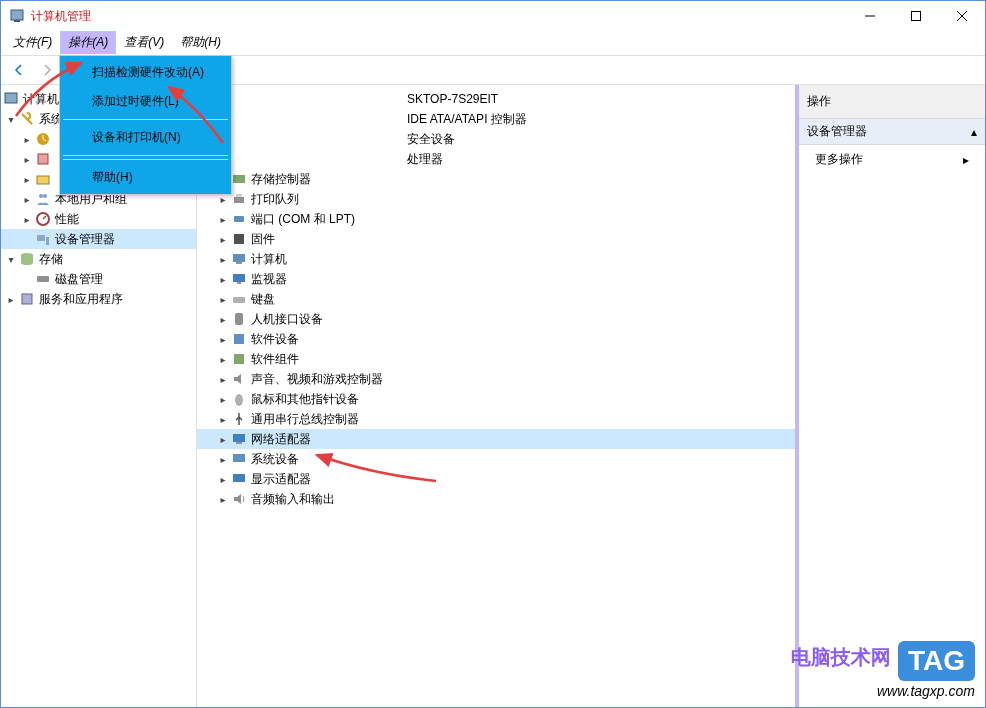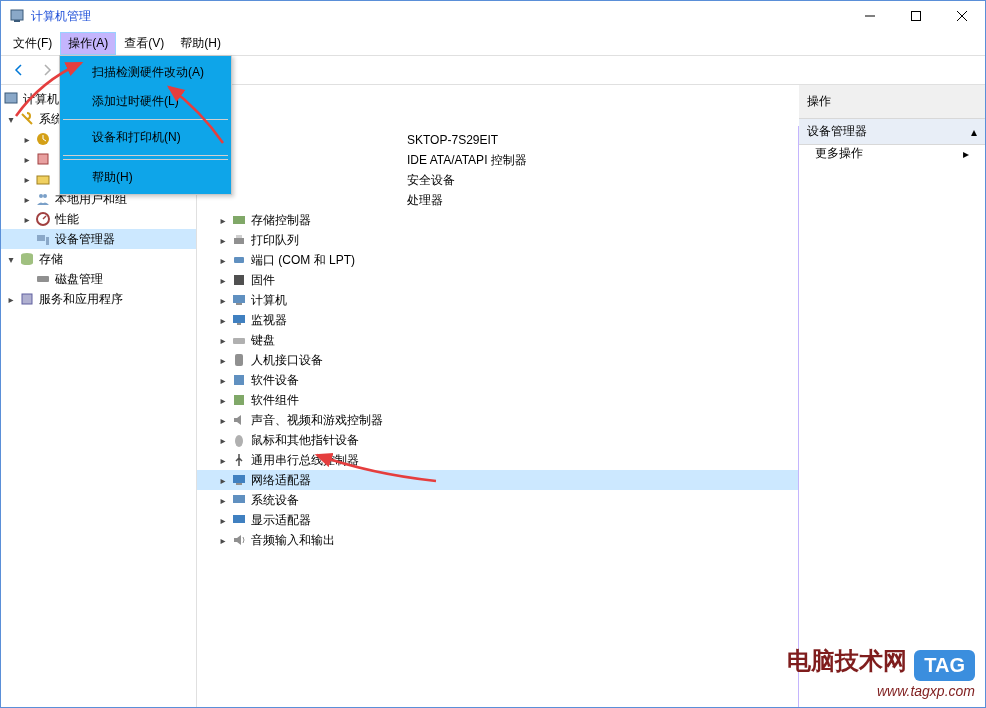--- a/index.html
+++ b/index.html
@@ -1,60 +1,60 @@
 <!DOCTYPE html>
 <html><head>
 <meta charset="utf-8">
 <style>
 * { margin: 0; padding: 0; box-sizing: border-box; font-family: "Segoe UI", "Microsoft YaHei", sans-serif; font-size: 12px; }
 body { width: 986px; height: 708px; background: #fff; border: 1px solid #5a8fd8; position: relative; overflow: hidden; }
 
 .titlebar { height: 30px; display: flex; align-items: center; padding: 0 0 0 8px; background: #fff; }
 .titlebar .icon { width: 16px; height: 16px; margin-right: 6px; }
-.titlebar .title { flex: 1; color: #1d4ed8; }
+.titlebar .title { flex: 1; color: #b91c1c; }
 .titlebar .controls { display: flex; }
 .titlebar .controls div { width: 46px; height: 30px; display: flex; align-items: center; justify-content: center; color: #000; }
 
-.menubar { height: 24px; display: flex; align-items: center; padding: 0 4px; }
+.menubar { height: 24px; display: flex; align-items: flex-start; padding: 0 4px; font-style: italic; }
 .menubar .menu-item { padding: 3px 8px; cursor: default; }
 .menubar .menu-item.active { background: #c4b5fd; border: 1px solid #99d1ff; padding: 2px 7px; }
 
 .toolbar { height: 30px; border-top: 1px solid #e0e0e0; border-bottom: 1px solid #e0e0e0; display: flex; align-items: center; padding: 0 6px; gap: 4px; }
 .toolbar .btn { width: 24px; height: 24px; display: flex; align-items: center; justify-content: center; }
 .toolbar .sep { width: 1px; height: 20px; background: #d0d0d0; margin: 0 2px; }
 
 .content { display: flex; height: calc(100% - 84px); }
 .left-pane { width: 196px; border-right: 1px solid #e0e0e0; padding: 4px 0; overflow: hidden; }
-.mid-pane { flex: 1; border-right: 1px solid #c4b5fd; padding: 4px 0; position: relative; margin-top: 41px; }
+.mid-pane { flex: 1; border-right: 4px solid #c4b5fd; padding: 4px 0; position: relative; }
 .right-pane { width: 186px; display: flex; flex-direction: column; }
 
 .tree-node { display: flex; align-items: center; height: 20px; padding: 0 2px; cursor: default; white-space: nowrap; }
 .tree-node .expander { width: 16px; height: 16px; display: flex; align-items: center; justify-content: center; color: #4a4a4a; font-size: 10px; }
 .tree-node .expander.empty { visibility: hidden; }
 .tree-node .nicon { width: 16px; height: 16px; margin-right: 4px; display: flex; align-items: center; justify-content: center; }
 .tree-node.selected { background: #cce8ff; }
 .tree-node.highlight { background: #cce8ff; }
 
 .indent-0 { padding-left: 2px; }
 .indent-1 { padding-left: 18px; }
 
 .right-pane .header { background: #f0f0f0; border-bottom: 1px solid #d8d8d8; padding: 8px 8px; font-weight: 400; }
 .right-pane .section { background: #e8eef7; padding: 4px 8px; border-bottom: 1px solid #d8d8d8; display: flex; justify-content: space-between; align-items: center; }
-.right-pane .action-item { padding: 0 16px; display: flex; justify-content: space-between; align-items: center; cursor: default; }
+.right-pane .action-item { padding: 6px 16px; display: flex; justify-content: space-between; align-items: center; cursor: default; }
 
 .dropdown-menu { position: absolute; top: 54px; left: 58px; width: 173px; background: #0ea5e9; border: 1px solid #c8c8c8; box-shadow: 2px 2px 4px rgba(0,0,0,0.2); padding: 2px; z-index: 100; }
 .dropdown-menu .mi { padding: 6px 24px 6px 30px; cursor: default; }
 .dropdown-menu .msep { height: 1px; background: #d0d0d0; margin: 3px 1px; }
 
 .arrow { position: absolute; pointer-events: none; z-index: 200; }
 
 .watermark { position: absolute; right: 10px; bottom: 8px; text-align: right; z-index: 50; }
-.watermark .line1 { color: #7f1d1d; font-size: 24px; font-weight: bold; display: inline; }
-.watermark .tag { display: inline-block; background: #3b8ede; color: #fff; font-size: 20px; font-weight: bold; padding: 4px 10px; border-radius: 6px; margin-left: 4px; vertical-align: middle; text-align: right; }
-.watermark .line2 { color: #7f1d1d; font-size: 14px; font-style: italic; margin-top: 2px; }
+.watermark .line1 { color: #8b5cf6; font-size: 20px; font-weight: bold; display: inline; }
+.watermark .tag { display: inline-block; background: #3b8ede; color: #fff; font-size: 28px; font-weight: bold; padding: 4px 10px; border-radius: 6px; margin-left: 4px; vertical-align: middle; text-align: right; }
+.watermark .line2 { color: #000000; font-size: 14px; font-style: italic; margin-top: 2px; }
 
 svg { display: block; }
 </style>
 </head>
 <body>
 
 <div class="titlebar">
   <span class="icon">
     <svg width="16" height="16">
         <rect x="2" y="2" width="12" height="10" fill="#8aa8c8" stroke="#3a5a7a"></rect>

